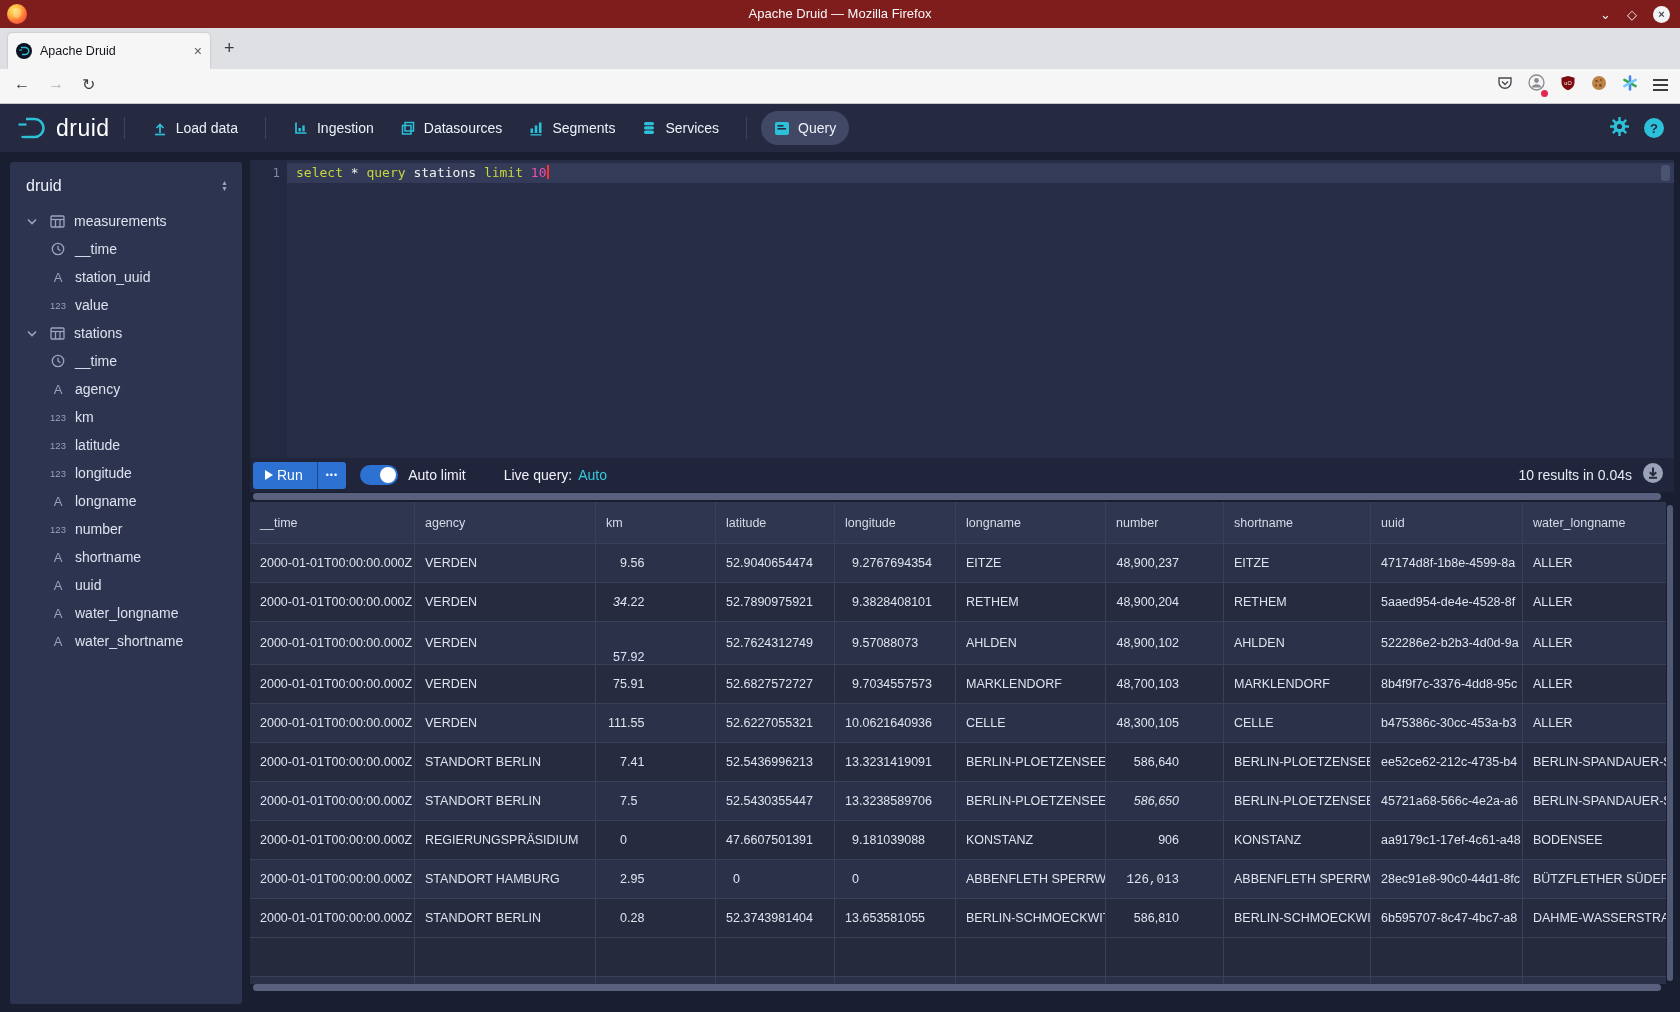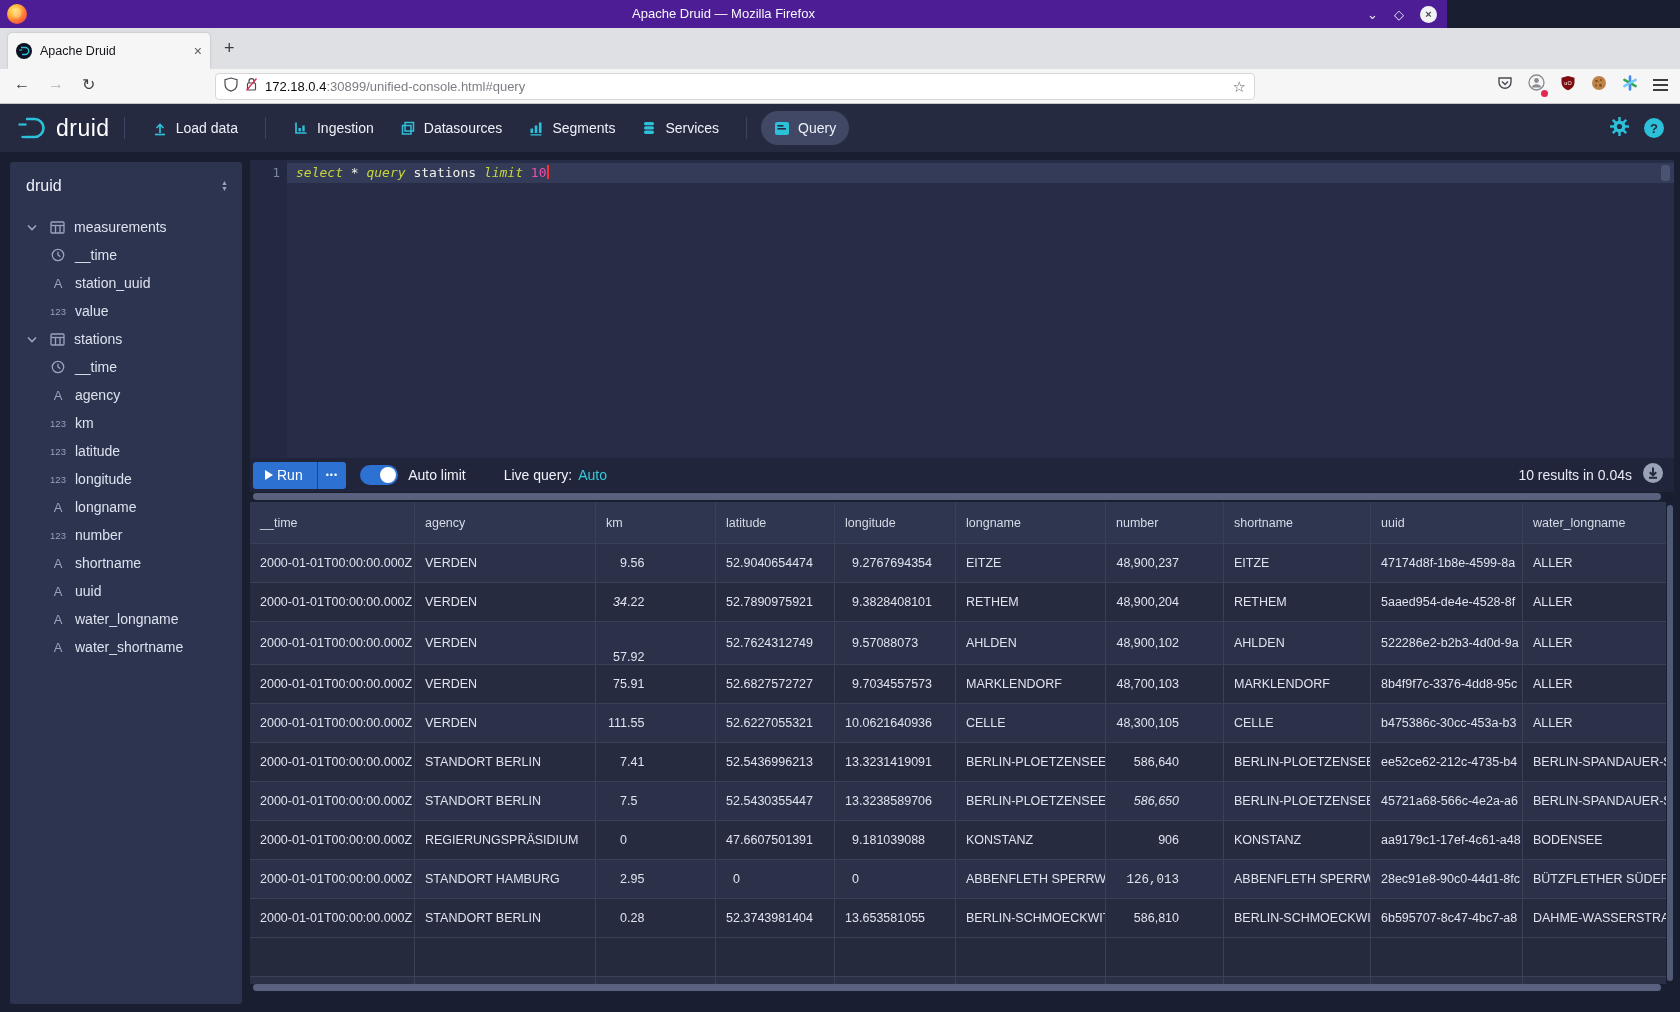--- a/index.html
+++ b/index.html
@@ -7,21 +7,21 @@
     --activeline:#343b59; --runbar:#20253b; --hdrbg:#252a41; --pill:#404866;
     --cyan:#2dc0d9; --blue:#2d72d2; --rowodd:#2b3149; --roweven:#262b3f;
     --thbg:#2f364f; --grid:#3a4157; --celltx:#dfe3ee; --thumb:#59617e;
     --kw:#c6d63c; --num:#ee4fb0;
   }
   *{margin:0;padding:0;box-sizing:border-box;}
   body{background:#000;font-family:"Liberation Sans",sans-serif;}
   #stage{position:relative;width:1680px;height:1012px;background:var(--pagebg);overflow:hidden;}
 
   
-  .titlebar{position:absolute;left:0;top:0;width:1447px;height:28px;background:#4c1d95;display:flex;align-items:center;}
+  .titlebar{position:absolute;left:0;top:0;width:1680px;height:28px;background:#7f1d1d;display:flex;align-items:center;}
   .ff-logo{position:absolute;left:7px;top:4px;width:20px;height:20px;border-radius:50%;
     background:radial-gradient(circle at 35% 30%, #ffe066 0%, #ffb13d 35%, #ff7139 60%, #e33a4f 100%);}
   .ff-logo::after{content:"";position:absolute;left:6px;top:4px;width:8px;height:10px;border-radius:50%;background:rgba(255,255,255,.25);}
   .win-title{position:absolute;left:0;right:0;top:0;height:28px;line-height:28px;text-align:center;color:#f7f8fa;font-size:13px;}
   .win-ctrls{position:absolute;right:10px;top:0;height:28px;display:flex;align-items:center;gap:16px;}
   .wc{color:#e9eaee;font-size:13px;line-height:1;cursor:default;}
   .wc-close{width:17px;height:17px;border-radius:50%;background:#f2f3f5;color:#45494f;font-size:11px;display:flex;align-items:center;justify-content:center;font-weight:bold;}
 
   
   .tabbar{position:absolute;left:0;top:28px;width:1680px;height:59px;background:#dfe0e3;padding-left:44px;}
@@ -56,34 +56,34 @@
   .nav-item.active{background:var(--pill);}
   .hdr-right{position:absolute;right:16px;display:flex;align-items:center;gap:14px;}
   .help-circle{width:20px;height:20px;border-radius:50%;background:var(--cyan);color:#252a41;font-size:13px;font-weight:bold;
     display:flex;align-items:center;justify-content:center;}
 
   
   .sidebar{position:absolute;left:10px;top:162px;width:232px;height:842px;background:var(--panel);border-radius:3px;}
   .schema-row{display:flex;align-items:center;justify-content:space-between;padding:15px 14px 10px 16px;}
   .schema-name{color:#eef1f8;font-size:16px;}
   .dcaret{display:flex;flex-direction:column;line-height:6px;color:#9aa3bd;font-size:7px;}
-  .tree{margin-top:8px;}
+  .tree{margin-top:2px;}
   .trow{display:flex;align-items:center;height:28px;color:#dde2ef;font-size:14px;gap:9px;padding-left:14px;}
   .trow.child{padding-left:40px;}
   .ticon{display:flex;align-items:center;justify-content:center;width:16px;flex:none;color:#97a0ba;}
   .t123{font-size:9.5px;color:#97a0ba;letter-spacing:0;}
   .tA{font-size:13px;color:#97a0ba;}
 
   
   .editor{position:absolute;left:250px;top:160px;width:1424px;height:298px;background:var(--editorbg);}
   .gutter{position:absolute;left:0;top:0;width:37px;height:298px;background:var(--gutter);}
   .lnum{position:absolute;left:0;top:5px;width:30px;text-align:right;color:#7b83a0;font:13px "DejaVu Sans Mono",monospace;}
   .activeline{position:absolute;left:37px;right:0;top:3px;height:20px;background:var(--activeline);}
   .code{position:absolute;left:46px;top:5px;font:13px "DejaVu Sans Mono",monospace;color:#f0f0ea;white-space:pre;}
-  .tk-keyword{color:var(--kw);font-style:italic;}
+  .tk-keyword{color:var(--kw);}
   .tk-number{color:var(--num);}
   .cursor{display:inline-block;width:2px;height:14px;background:#ff2f2f;vertical-align:-2px;}
   .ed-scroll{position:absolute;right:4px;top:5px;width:9px;height:16px;background:#4a5372;border-radius:3px;}
 
   
   .runbar{position:absolute;left:250px;top:458px;width:1424px;height:34px;background:var(--runbar);display:flex;align-items:center;}
   .run-group{display:flex;margin-left:3px;height:27px;}
   .btn-run{display:flex;align-items:center;gap:4px;background:var(--blue);color:#fff;font-size:14px;padding:0 14px 0 12px;border-radius:3px 0 0 3px;}
   .play{width:0;height:0;border-left:8px solid #fff;border-top:5px solid transparent;border-bottom:5px solid transparent;}
   .btn-more{display:flex;align-items:center;background:var(--blue);color:#fff;font-size:9px;letter-spacing:1px;padding:0 8px;
@@ -140,36 +140,20 @@
       <span class="tab-close">×</span>
     </div>
     <span class="newtab">+</span>
   </div>
 
   <div class="toolbar">
     <span class="navbtn" style="left:14px">←</span>
     <span class="navbtn dis" style="left:48px">→</span>
     <span class="navbtn" style="left:82px">↻</span>
 
-    <div class="urlbar">
-      <span>
-        <svg width="14" height="15" viewBox="0 0 14 15">
-            <path d="M7 1 L13 2.6 V7 C13 11 10.4 13.2 7 14.2 C3.6 13.2 1 11 1 7 V2.6 Z" fill="none" stroke="#4a4a52" stroke-width="1.2"></path>
-          </svg>
-      </span>
-      <span>
-        <svg width="13" height="15" viewBox="0 0 13 15">
-            <rect x="2.5" y="6" width="8" height="7" rx="1" fill="none" stroke="#4a4a52" stroke-width="1.2"></rect>
-            <path d="M4 6 V4.2 a2.5 2.5 0 0 1 5 0 V6" fill="none" stroke="#4a4a52" stroke-width="1.2"></path>
-            <line x1="1.5" y1="13.5" x2="11.5" y2="1.5" stroke="#e22850" stroke-width="1.3"></line>
-          </svg>
-      </span>
-      <span class="urltext"><span class="urlhost">172.18.0.4</span><span class="urlrest">:30899/unified-console.html#query</span></span>
-      <span class="star">☆</span>
-    </div>
 
     <div class="tb-icons">
       <span>
         <svg width="16" height="16" viewBox="0 0 16 16">
             <path d="M2 3 h12 v4.2 a6 6 0 0 1 -12 0 Z" fill="none" stroke="#4a4a52" stroke-width="1.4"></path>
             <path d="M5 6.5 l3 3 3-3" fill="none" stroke="#4a4a52" stroke-width="1.4"></path>
           </svg>
       </span>
       <span style="position:relative">
         <svg width="17" height="17" viewBox="0 0 17 17">

